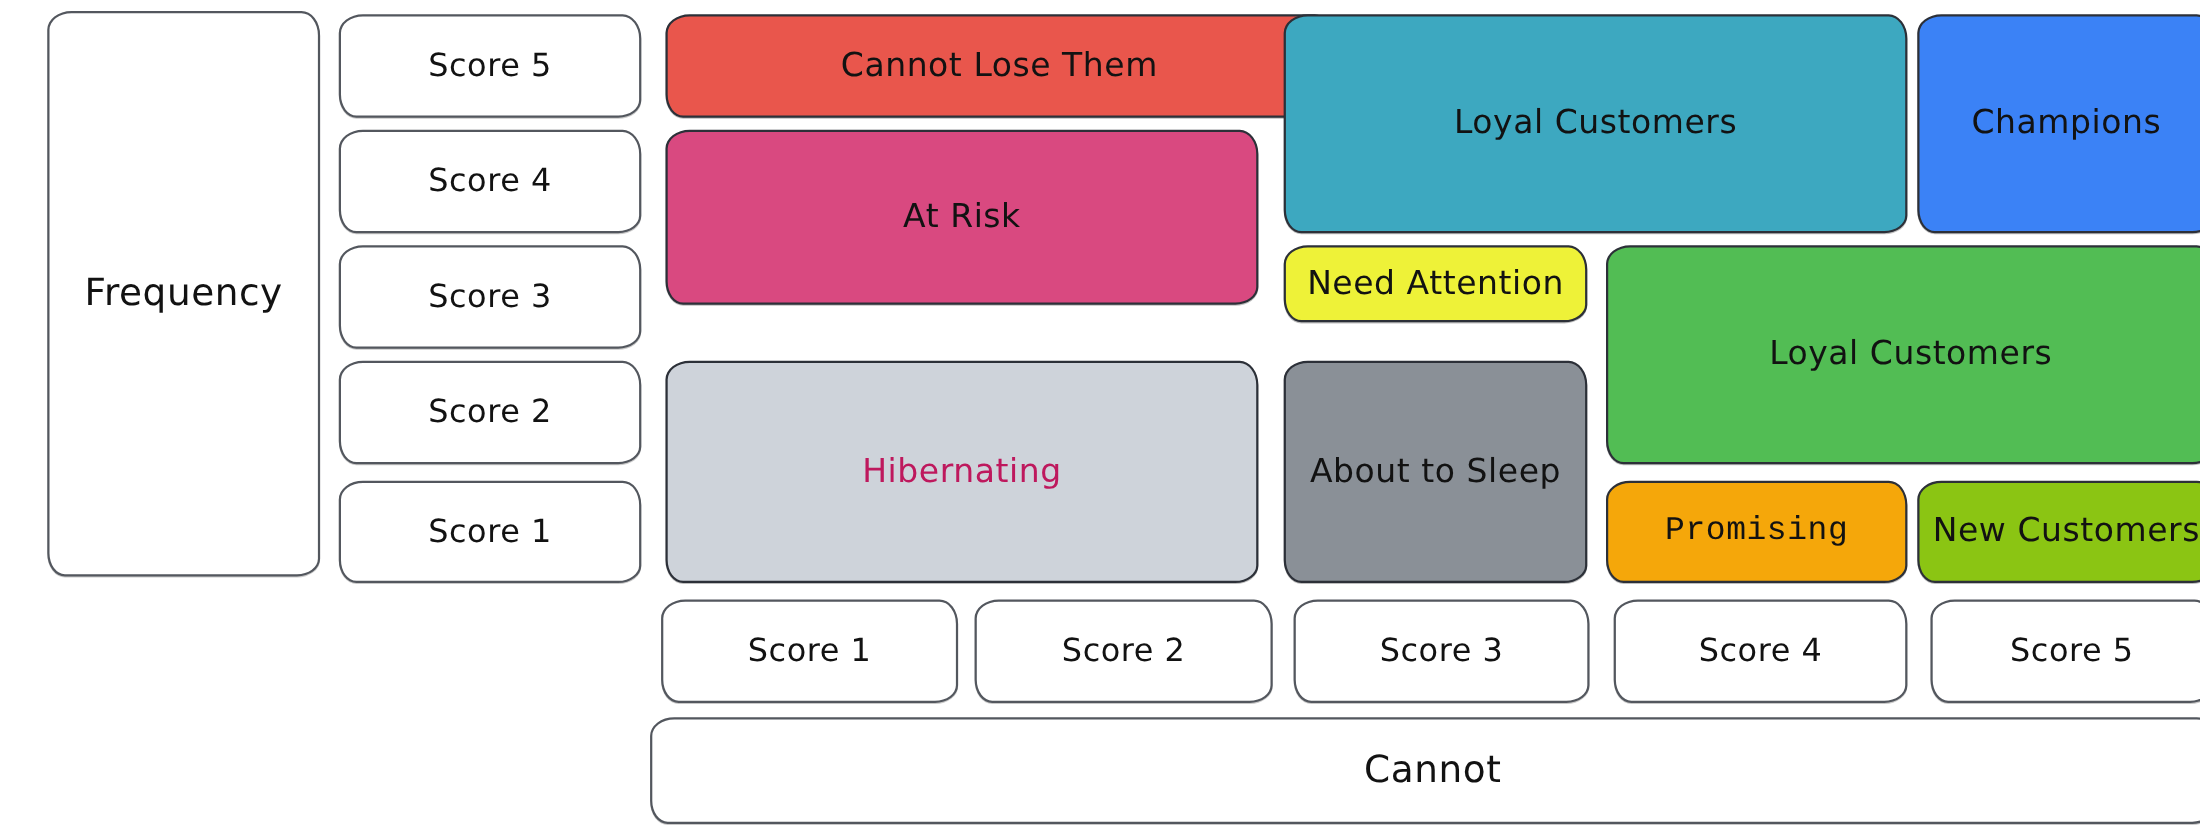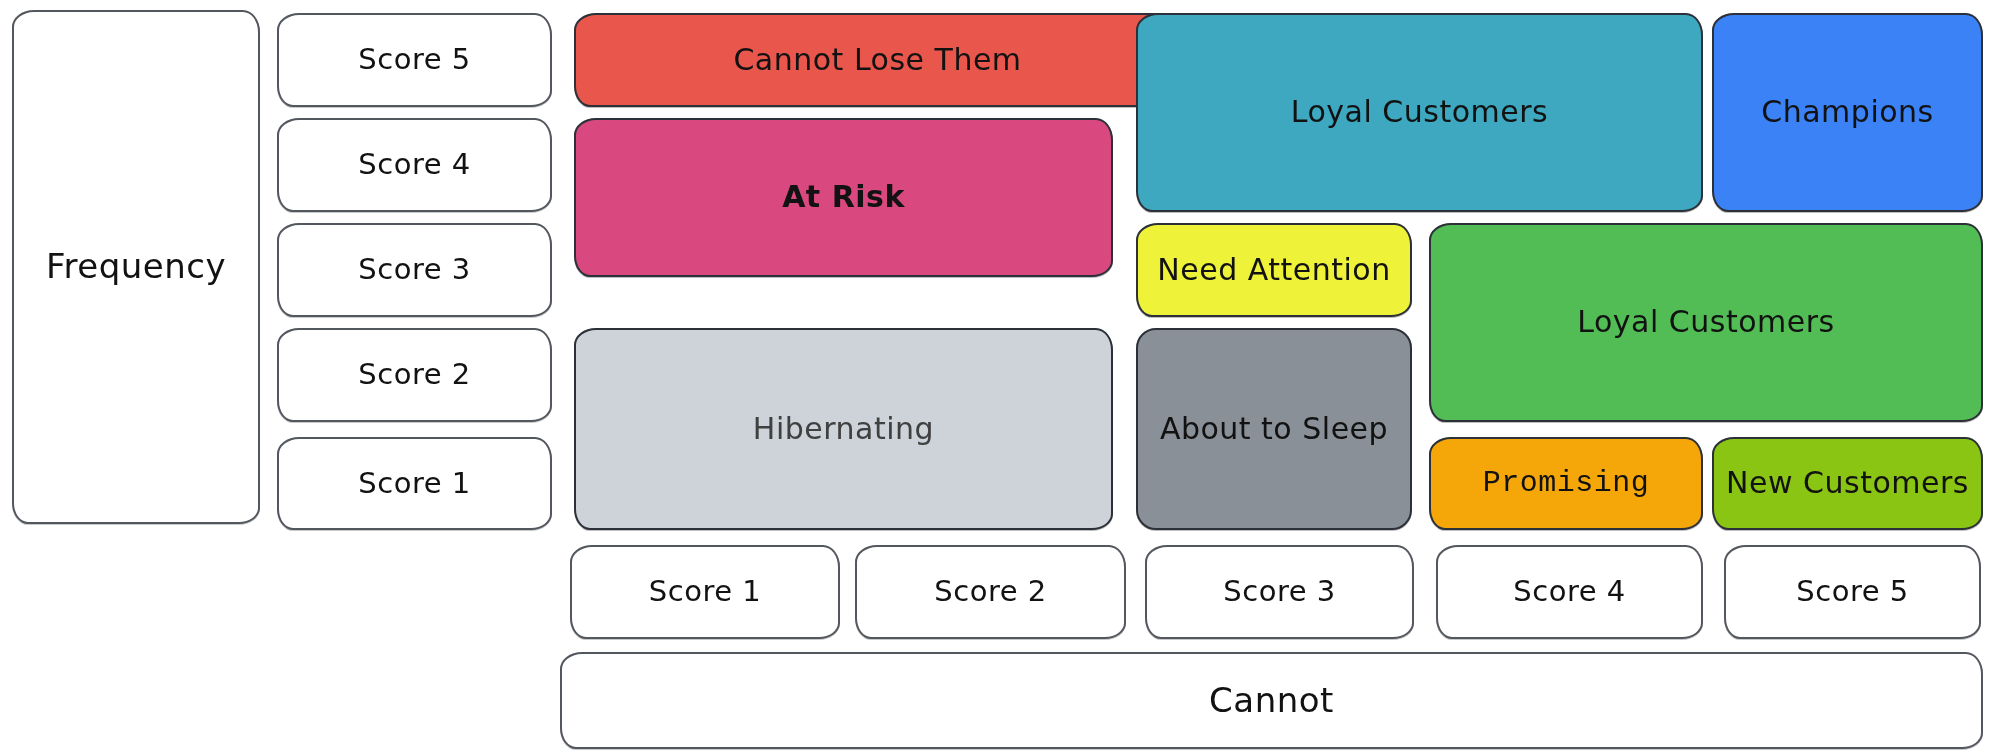--- a/index.html
+++ b/index.html
@@ -21,20 +21,21 @@
     box-sizing: border-box;
     display: flex;
     align-items: center;
     justify-content: center;
     text-align: center;
     font-size: 29px;
     letter-spacing: 0.5px;
     line-height: 1.15;
     
     border-radius: 22px 17px 21px 16px / 17px 22px 16px 21px;
+    margin-left: 31px;
   }
   .white-box {
     background: #ffffff;
     border: 2px solid #53575e;
     box-shadow: 0 1px 0 rgba(40,40,40,0.25);
   }
   .segment {
     border: 2px solid #2c3038;
     box-shadow: 0 1px 0 rgba(40,40,40,0.3);
     font-size: 30px;
@@ -71,39 +72,39 @@
       </div>
       <div class="box white-box" style="left: 277px; top: 437px; width: 275px; height: 93px;">
         <span class="label">Score 1</span>
       </div>
     </div>
 
   <div id="segment-grid">
       <div class="box segment" style="left: 574px; top: 13px; width: 607px; height: 94px; background: rgb(233, 86, 76); color: rgb(18, 18, 18);">
         <span class="label">Cannot Lose Them</span>
       </div>
-      <div class="box segment" style="left: 574px; top: 118px; width: 539px; height: 159px; background: rgb(217, 73, 128); color: rgb(18, 18, 18); font-weight: bold;">
+      <div class="box segment" style="left: 574px; top: 118px; width: 539px; height: 159px; background: rgb(217, 73, 128); color: rgb(18, 18, 18);">
         <span class="label">At Risk</span>
       </div>
-      <div class="box segment" style="left: 574px; top: 328px; width: 539px; height: 202px; background: rgb(206, 211, 218); color: #404040;">
+      <div class="box segment" style="left: 574px; top: 328px; width: 539px; height: 202px; background: rgb(206, 211, 218); color: #be185d;">
         <span class="label">Hibernating</span>
       </div>
       <div class="box segment" style="left: 1136px; top: 13px; width: 567px; height: 199px; background: rgb(61, 168, 192); color: rgb(18, 18, 18);">
         <span class="label">Loyal Customers</span>
       </div>
       <div class="box segment" style="left: 1712px; top: 13px; width: 271px; height: 199px; background: #3b82f6; color: rgb(18, 18, 18);">
         <span class="label">Champions</span>
       </div>
-      <div class="box segment" style="left: 1136px; top: 223px; width: 276px; height: 94px; background: rgb(238, 242, 56); color: rgb(18, 18, 18);">
+      <div class="box segment" style="left: 1136px; top: 223px; width: 276px; height: 70px; background: rgb(238, 242, 56); color: rgb(18, 18, 18);">
         <span class="label">Need Attention</span>
       </div>
       <div class="box segment" style="left: 1429px; top: 223px; width: 554px; height: 199px; background: rgb(82, 189, 84); color: rgb(18, 18, 18);">
         <span class="label">Loyal Customers</span>
       </div>
-      <div class="box segment" style="left: 1136px; top: 328px; width: 276px; height: 202px; background: rgb(138, 144, 151); color: rgb(18, 18, 18); border-radius: 20px;">
+      <div class="box segment" style="left: 1136px; top: 328px; width: 276px; height: 202px; background: rgb(138, 144, 151); color: rgb(18, 18, 18);">
         <span class="label">About to Sleep</span>
       </div>
       <div class="box segment" style="left: 1429px; top: 437px; width: 274px; height: 93px; background: rgb(245, 167, 10); color: rgb(18, 18, 18); font-family: Liberation Mono, monospace;">
         <span class="label">Promising</span>
       </div>
       <div class="box segment" style="left: 1712px; top: 437px; width: 271px; height: 93px; background: rgb(139, 197, 19); color: rgb(18, 18, 18);">
         <span class="label">New Customers</span>
       </div>
     </div>
 

